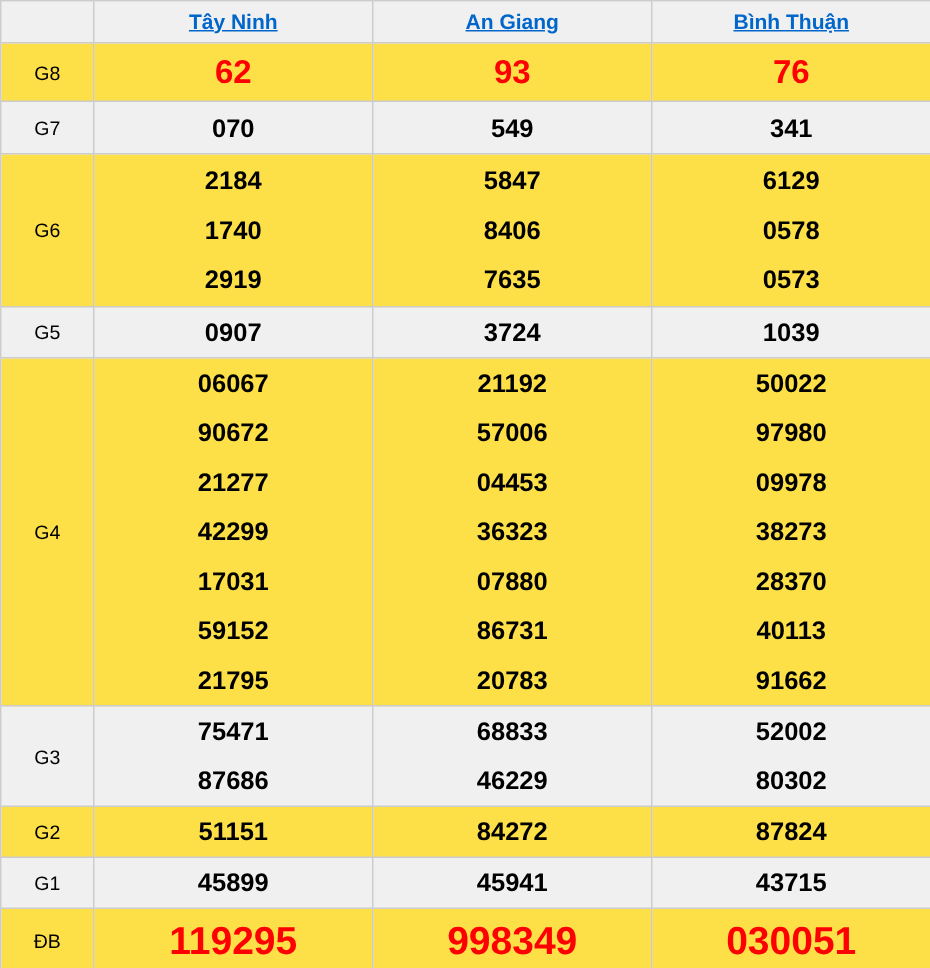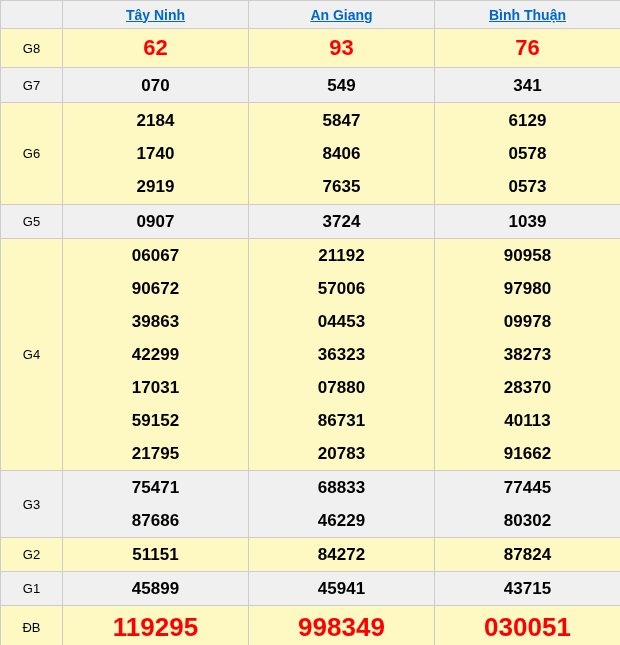--- a/index.html
+++ b/index.html
@@ -6,21 +6,21 @@
   body{width:620px;font-family:"Liberation Sans","DejaVu Sans",sans-serif;}
   table.results{
     width:620px;height:645px;border-collapse:collapse;table-layout:fixed;
   }
   table.results th, table.results td{
     border:1px solid #cccccc;text-align:center;vertical-align:middle;padding:0;
   }
   col.c-label{width:62px;}
   col.c-prov{width:186px;}
   tr.alt td, tr.alt th{background:#f0f0f0;}
-  tr.plain td{background:#fef9c3;text-align:center;}
+  tr.plain td{background:#fde047;text-align:center;}
   th.corner{background:#f0f0f0;}
   .prov-link{
     color:#0066cc;font-size:14px;font-weight:bold;text-decoration:underline;cursor:pointer;
   }
   .prize-label{font-size:13px;font-weight:normal;color:#000000;}
   .num{font-size:17px;font-weight:bold;color:#000000;}
   .ln{line-height:33px;}
   .red-big .ln{line-height:38px;}
   .red-big{font-size:22px;font-weight:bold;color:#ff0000;}
   .red-jack{font-size:26px;font-weight:bold;color:#ff0000;}
@@ -103,57 +103,57 @@
         </td>
       <td class="num">
           <div class="ln">1039</div>
         </td>
     </tr>
     <tr class="plain" style="height:231px">
       <td class="prize-label">G4</td>
       <td class="num">
         <div class="ln">06067</div>
         <div class="ln">90672</div>
-        <div class="ln">39863</div>
+        <div class="ln">21277</div>
         <div class="ln">42299</div>
         <div class="ln">17031</div>
         <div class="ln">59152</div>
         <div class="ln">21795</div>
       </td>
       <td class="num">
         <div class="ln">21192</div>
         <div class="ln">57006</div>
         <div class="ln">04453</div>
         <div class="ln">36323</div>
         <div class="ln">07880</div>
         <div class="ln">86731</div>
         <div class="ln">20783</div>
       </td>
       <td class="num">
-        <div class="ln">90958</div>
+        <div class="ln">50022</div>
         <div class="ln">97980</div>
         <div class="ln">09978</div>
         <div class="ln">38273</div>
         <div class="ln">28370</div>
         <div class="ln">40113</div>
         <div class="ln">91662</div>
       </td>
     </tr>
     <tr class="alt" style="height:66px">
       <td class="prize-label">G3</td>
       <td class="num">
         <div class="ln">75471</div>
         <div class="ln">87686</div>
       </td>
       <td class="num">
         <div class="ln">68833</div>
         <div class="ln">46229</div>
       </td>
       <td class="num">
-        <div class="ln">77445</div>
+        <div class="ln">52002</div>
         <div class="ln">80302</div>
       </td>
     </tr>
     <tr class="plain" style="height:34px">
       <td class="prize-label">G2</td>
       <td class="num">
           <div class="ln">51151</div>
         </td>
       <td class="num">
           <div class="ln">84272</div>

